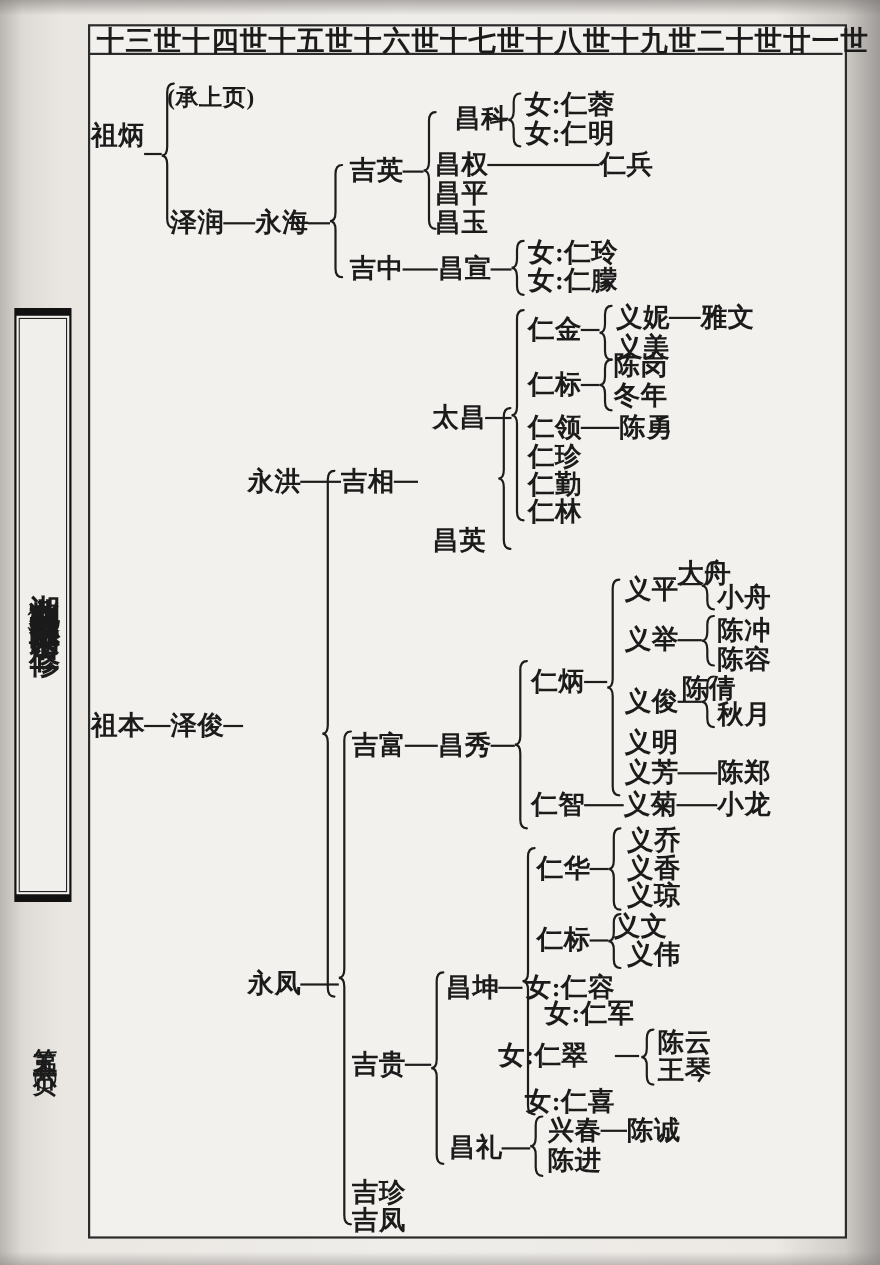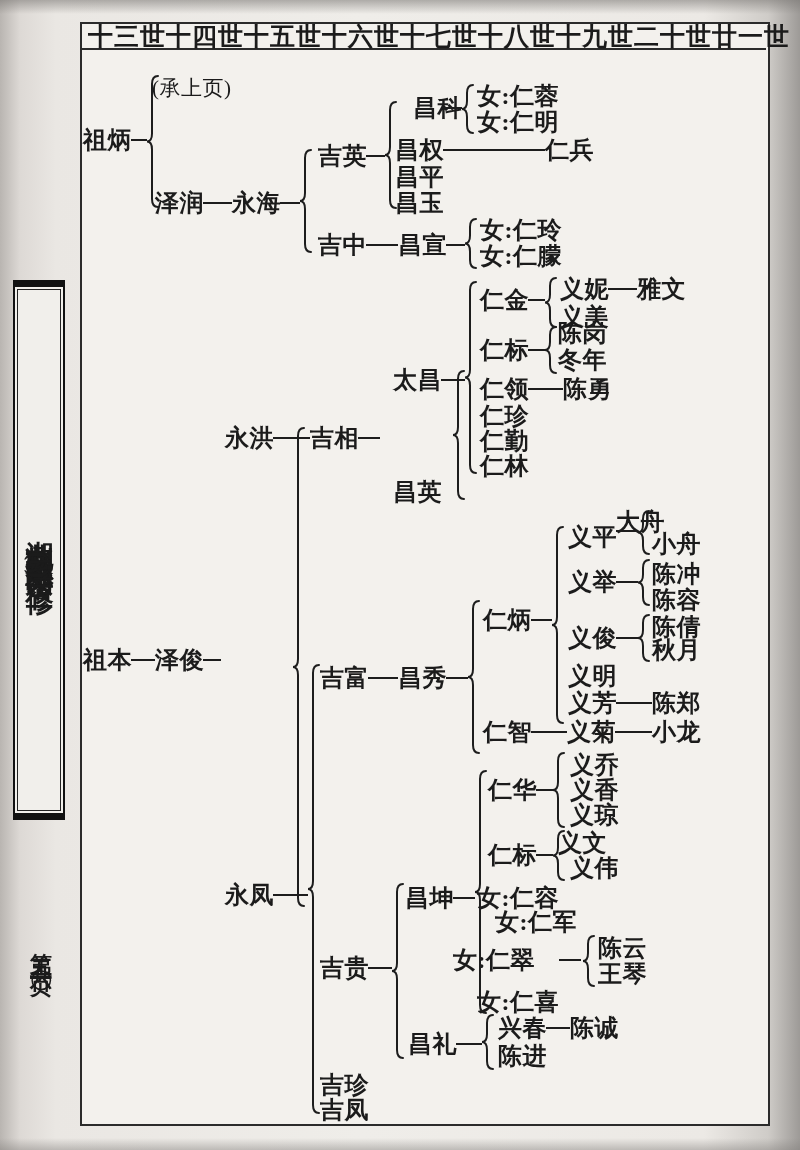--- a/index.html
+++ b/index.html
@@ -23,21 +23,21 @@
     position:absolute;left:80px;top:24px;width:686px;height:26px;
     border-bottom:2px solid #2b2b2b;
     display:flex;justify-content:space-between;align-items:center;
     padding:0 8px;box-sizing:border-box;
   }
   .gen{font-weight:700;font-size:25px;letter-spacing:1px;white-space:nowrap;}
   .nd{
     position:absolute;font-size:24px;line-height:28px;white-space:nowrap;
     font-weight:600;letter-spacing:0.5px;
   }
-  .nd.note{font-size:21px;font-weight:400;}
+  .nd.note{font-size:21px;font-weight:700;}
   .ln{position:absolute;height:2px;background:#1d1d1d;}
   #brace-layer{position:absolute;left:0;top:0;pointer-events:none;}
   #brace-layer path{stroke:#1d1d1d;stroke-width:2;fill:none;stroke-linecap:round;}
   .sidebar-box{
     position:absolute;left:13px;top:280px;width:52px;height:540px;
     border-left:2px solid #111;border-right:2px solid #111;
     border-top:7px solid #111;border-bottom:7px solid #111;
     background:#f1efeb;box-sizing:border-box;
   }
   .sidebar-inner{
@@ -78,21 +78,21 @@
 
   <div class="sidebar-box">
     <div class="sidebar-inner">
       <div class="sidebar-title">湖北荆州以恭系陈氏宗谱(三修)</div>
     </div>
   </div>
 
   <div class="page-num">第五六〇页</div>
 
   <span class="nd note" style="left:152px;top:74px">(承上页)</span>
-  <span class="nd" style="left:83px;top:126px">祖炳</span>
+  <span class="nd" style="left:83px;top:110px">祖炳</span>
   <span class="nd" style="left:155px;top:189px">泽润</span>
   <span class="nd" style="left:232px;top:189px">永海</span>
   <span class="nd" style="left:318px;top:142px">吉英</span>
   <span class="nd" style="left:413px;top:94px">昌科</span>
   <span class="nd" style="left:477px;top:82px">女:仁蓉</span>
   <span class="nd" style="left:477px;top:108px">女:仁明</span>
   <span class="nd" style="left:395px;top:136px">昌权</span>
   <span class="nd" style="left:545px;top:136px">仁兵</span>
   <span class="nd" style="left:395px;top:163px">昌平</span>
   <span class="nd" style="left:395px;top:189px">昌玉</span>
@@ -125,21 +125,21 @@
   <span class="nd" style="left:320px;top:664px">吉富</span>
   <span class="nd" style="left:398px;top:664px">昌秀</span>
   <span class="nd" style="left:483px;top:606px">仁炳</span>
   <span class="nd" style="left:568px;top:523px">义平</span>
   <span class="nd" style="left:616px;top:508px">大舟</span>
   <span class="nd" style="left:652px;top:530px">小舟</span>
   <span class="nd" style="left:568px;top:568px">义举</span>
   <span class="nd" style="left:652px;top:560px">陈冲</span>
   <span class="nd" style="left:652px;top:586px">陈容</span>
   <span class="nd" style="left:568px;top:624px">义俊</span>
-  <span class="nd" style="left:652px;top:613px">陈倩</span>
+  <span class="nd" style="left:620px;top:613px">陈倩</span>
   <span class="nd" style="left:652px;top:636px">秋月</span>
   <span class="nd" style="left:568px;top:662px">义明</span>
   <span class="nd" style="left:568px;top:689px">义芳</span>
   <span class="nd" style="left:652px;top:689px">陈郑</span>
   <span class="nd" style="left:483px;top:718px">仁智</span>
   <span class="nd" style="left:567px;top:718px">义菊</span>
   <span class="nd" style="left:652px;top:718px">小龙</span>
 
   <span class="nd" style="left:320px;top:954px">吉贵</span>
   <span class="nd" style="left:405px;top:884px">昌坤</span>

